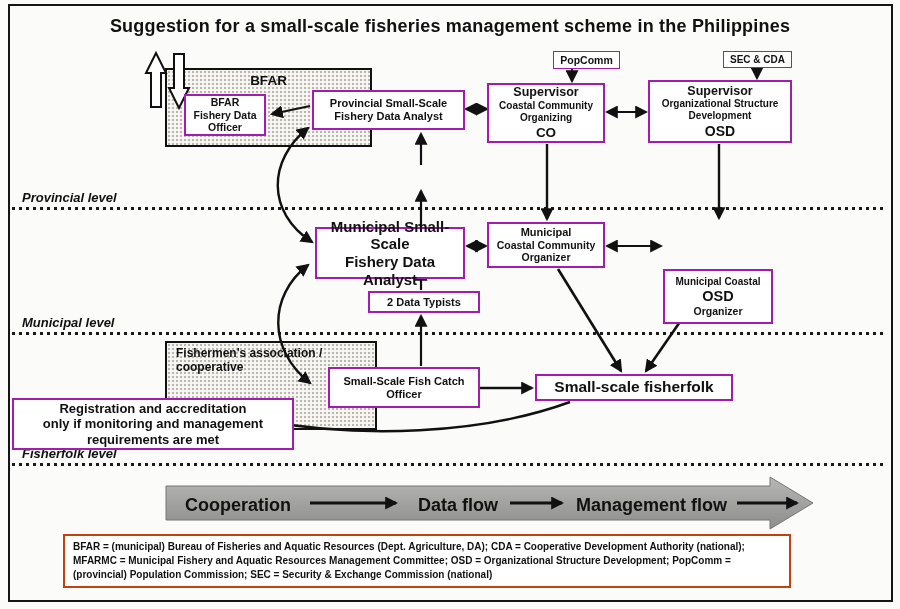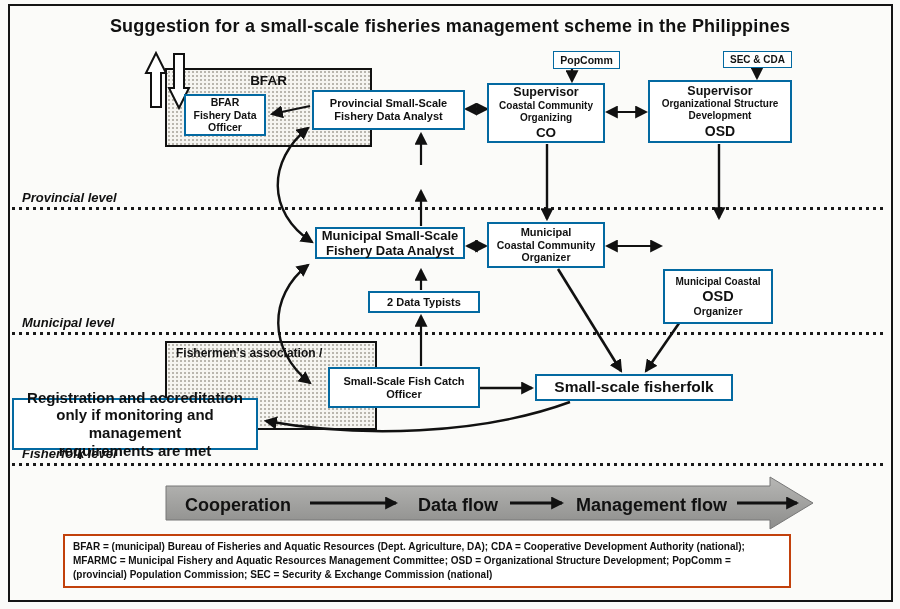--- a/index.html
+++ b/index.html
@@ -5,21 +5,21 @@
   * { margin:0; padding:0; box-sizing:border-box; }
   html,body { background:#ffffff; font-family:"Liberation Sans", sans-serif; }
   .page { position:relative; width:900px; height:609px; background:#fbfbf9; overflow:hidden; color:#111; }
   .frame { position:absolute; left:8px; top:4px; width:885px; height:598px; border:2.5px solid #151515; z-index:0; }
   .title { position:absolute; left:0; top:16px; width:100%; text-align:center; font-weight:700; font-size:18px; letter-spacing:0.2px; z-index:3; }
   .group { position:absolute; border:2.5px solid #111; z-index:1;
            background-color:#f6f5f1;
            background-image: radial-gradient(#b9b6ae 0.8px, transparent 0.9px);
            background-size:4px 4px; }
   .group-label { font-weight:700; color:#111; line-height:1.15; }
-  .box { position:absolute; background:#fff; border:2px solid #0369a1; display:flex; flex-direction:column;
+  .box { position:absolute; background:#fff; border:2px solid #a21caf; display:flex; flex-direction:column;
          align-items:center; justify-content:center; text-align:center; font-weight:700; color:#111;
          line-height:1.18; z-index:3; }
   .thin { border-width:1.5px; }
   .arrows { position:absolute; left:0; top:0; z-index:2; }
   .level-line { position:absolute; left:12px; width:873px; height:3px; z-index:1;
                 background-image:repeating-linear-gradient(90deg,#1a1a1a 0 3px,transparent 3px 7px); }
   .level-label { position:absolute; left:22px; font-style:italic; font-weight:700; font-size:13px; z-index:3; }
   .banner-label { position:absolute; font-weight:700; font-size:18px; z-index:3; }
   .legend { position:absolute; left:63px; top:534px; width:728px; min-height:50px; border:2px solid #c2410c;
             background:#fff; font-size:10px; font-weight:700; line-height:1.4; padding:4px 8px; z-index:3; }
@@ -32,20 +32,21 @@
 
   <div class="title">Suggestion for a small-scale fisheries management scheme in the Philippines</div>
 
   <div class="group" style="left:165px; top:68px; width:207px; height:79px;">
     <div class="group-label" style="text-align:center; font-size:13.5px; padding-top:3px;">BFAR</div>
   </div>
 
 
   <div class="group" style="left:165px; top:341px; width:212px; height:89px;">
     <div class="group-label" style="font-size:12px; padding:4px 0 0 9px;">Fishermen's association /</div>
+    <div class="group-label" style="font-size:12px; padding:0 0 0 9px;">cooperative</div>
   </div>
 
   <div class="level-line" style="top:207px;"></div>
   <div class="level-label" style="top:190px;">Provincial level</div>
 
   <div class="level-line" style="top:332px;"></div>
   <div class="level-label" style="top:315px;">Municipal level</div>
 
   <div class="level-line" style="top:463px;"></div>
   <div class="level-label" style="top:446px;">Fisherfolk level</div>
@@ -123,21 +124,21 @@
   </div>
 
   <div class="box" style="left:648px; top:80px; width:144px; height:63px;">
     <div style="font-size:12.5px;">Supervisor</div>
     <div style="font-size:10px;">Organizational Structure</div>
     <div style="font-size:10px;">Development</div>
     <div style="font-size:14px; margin-top:1px;">OSD</div>
   </div>
 
 
-  <div class="box" style="left:315px; top:227px; width:150px; height:32px; font-size:13px;">
+  <div class="box" style="left:315px; top:227px; width:150px; height:52px; font-size:15px;">
     <div>Municipal Small-Scale</div>
     <div>Fishery Data Analyst</div>
   </div>
 
   <div class="box" style="left:487px; top:222px; width:118px; height:46px;">
     <div style="font-size:11px;">Municipal</div>
     <div style="font-size:10.5px;">Coastal Community</div>
     <div style="font-size:10.5px;">Organizer</div>
   </div>
 
@@ -153,21 +154,21 @@
 
   <div class="box" style="left:328px; top:367px; width:152px; height:41px; font-size:11px;">
     <div>Small-Scale Fish Catch</div>
     <div>Officer</div>
   </div>
 
   <div class="box" style="left:535px; top:374px; width:198px; height:27px; font-size:15.5px; border-width:2.5px;">
     <div>Small-scale fisherfolk</div>
   </div>
 
-  <div class="box" style="left:12px; top:398px; width:246px; height:52px; font-size:15px;">
+  <div class="box" style="left:12px; top:398px; width:282px; height:52px; font-size:13px;">
     <div>Registration and accreditation</div>
     <div>only if monitoring and management</div>
     <div>requirements are met</div>
   </div>
 
   <div class="banner-label" style="left:185px; top:495px;">Cooperation</div>
   <div class="banner-label" style="left:418px; top:495px;">Data flow</div>
   <div class="banner-label" style="left:576px; top:495px;">Management flow</div>
 
   <div class="legend">

